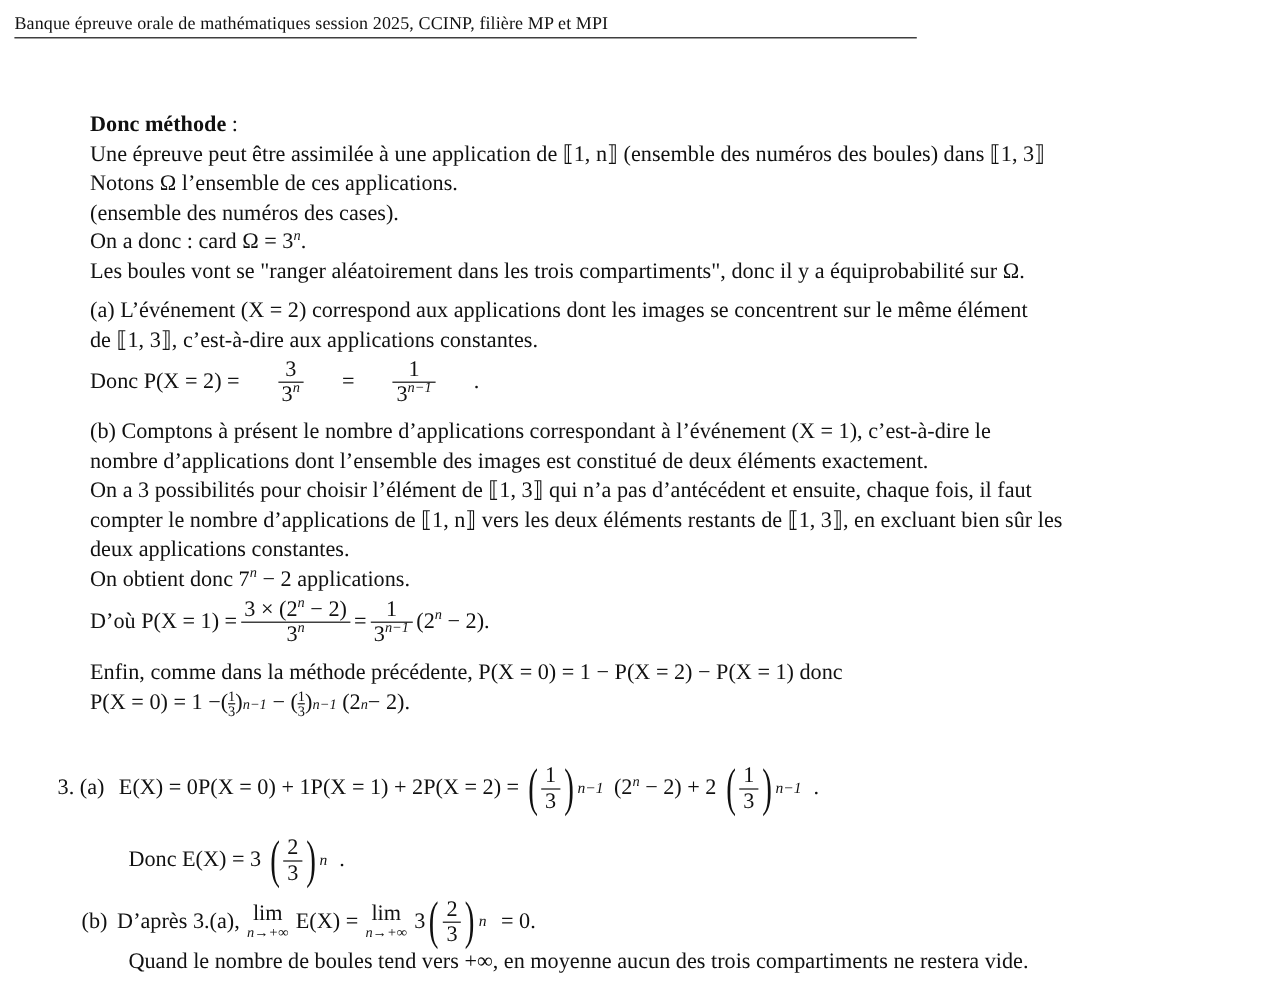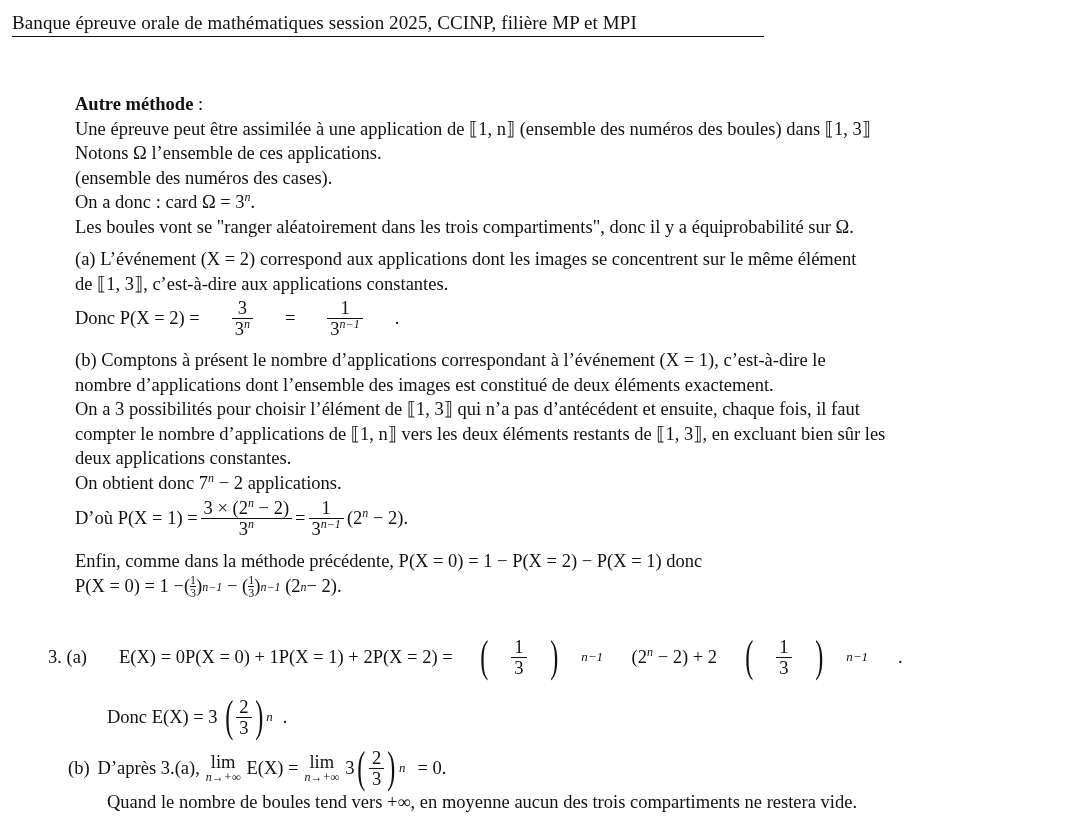--- a/index.html
+++ b/index.html
@@ -4,21 +4,21 @@
 <style>
   html, body { margin: 0; padding: 0; background: #ffffff; }
   body {
     width: 1067px; height: 837px; overflow: hidden; position: relative;
     font-family: "DejaVu Serif", "Liberation Serif", serif;
     color: #111111; font-size: 17px;
   }
   .header {
     position: absolute; left: 12px; top: 12px; width: 752px;
     border-bottom: 1.5px solid #111; padding-bottom: 2px;
-    font-family: "Liberation Serif", serif; font-size: 19px; letter-spacing: 0.1px;
+    font-family: "Liberation Serif", serif; font-size: 15px; letter-spacing: 0.1px;
   }
   .content {
     position: absolute; left: 75px; top: 92px; width: 985px;
     font-family: "Liberation Serif", serif; font-size: 18.5px; line-height: 24.5px;
   }
   .line { white-space: nowrap; }
   .bold { font-weight: bold; }
   sup { font-size: 12px; vertical-align: 7px; line-height: 0; font-style: italic; }
   .frac {
     display: inline-block; vertical-align: middle; text-align: center; margin: 0 3px;
@@ -39,21 +39,21 @@
 </style>
 </head>
 <body>
 
 <div class="header">
   <span>Banque épreuve orale de mathématiques session 2025, CCINP, filière MP et MPI</span>
 </div>
 
 <div class="content">
   <div class="line">
-    <span class="bold">Autre méthode</span><span> :</span>
+    <span class="bold">Donc méthode</span><span> :</span>
   </div>
   <div class="line">Une épreuve peut être assimilée à une application de ⟦1, n⟧ (ensemble des numéros des boules) dans ⟦1, 3⟧</div>
   <div class="line">Notons Ω l’ensemble de ces applications.</div>
   <div class="line">(ensemble des numéros des cases).</div>
   <div class="line">
     <span>On a donc : card Ω = 3</span><sup>n</sup><span>.</span>
   </div>
   <div class="line">Les boules vont se "ranger aléatoirement dans les trois compartiments", donc il y a équiprobabilité sur Ω.</div>
 
   <div class="gap"></div>
@@ -115,21 +115,21 @@
       </span>
       <span>)</span>
       <sup>n−1</sup>
     <span style="white-space:pre"> (2</span>
       <sup>n</sup>
       <span> − 2).</span>
   </div>
 </div>
 
 <div class="item3">
-  <div class="row" style="height:62px;gap:20px;">
+  <div class="row" style="height:62px;">
     <span style="margin-right:12px;">3. (a)</span>
     <span style="margin-right:4px;">E(X) = 0P(X = 0) + 1P(X = 1) + 2P(X = 2) =</span>
     <span class="bigp">(</span>
     <span class="frac" style="margin:0;">
         <span class="num">1</span>
         <span class="den">3</span>
       </span>
     <span class="bigp">)</span>
     <span class="exp">n−1</span>
     <span style="white-space:pre;margin-left:4px;"><span> (2</span><sup>n</sup><span> − 2) + 2 </span></span>

